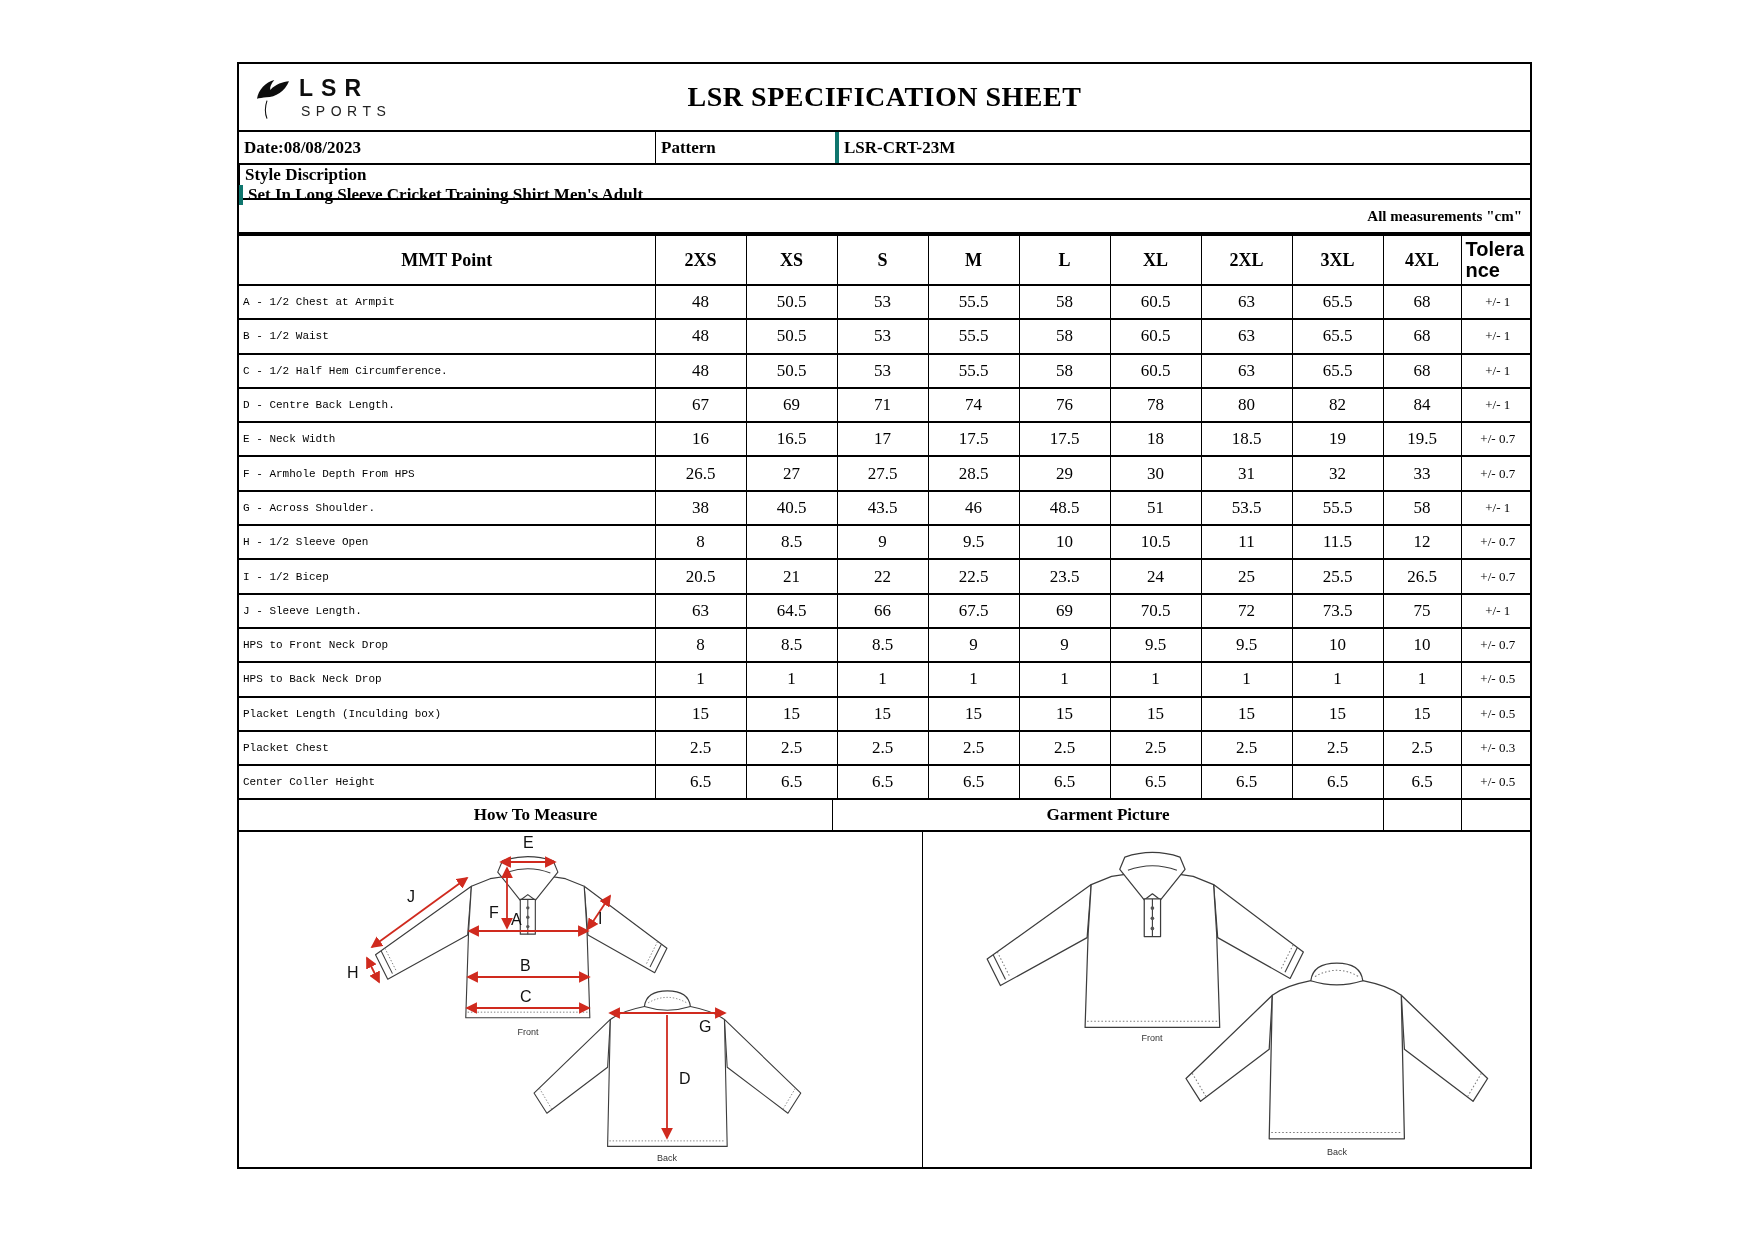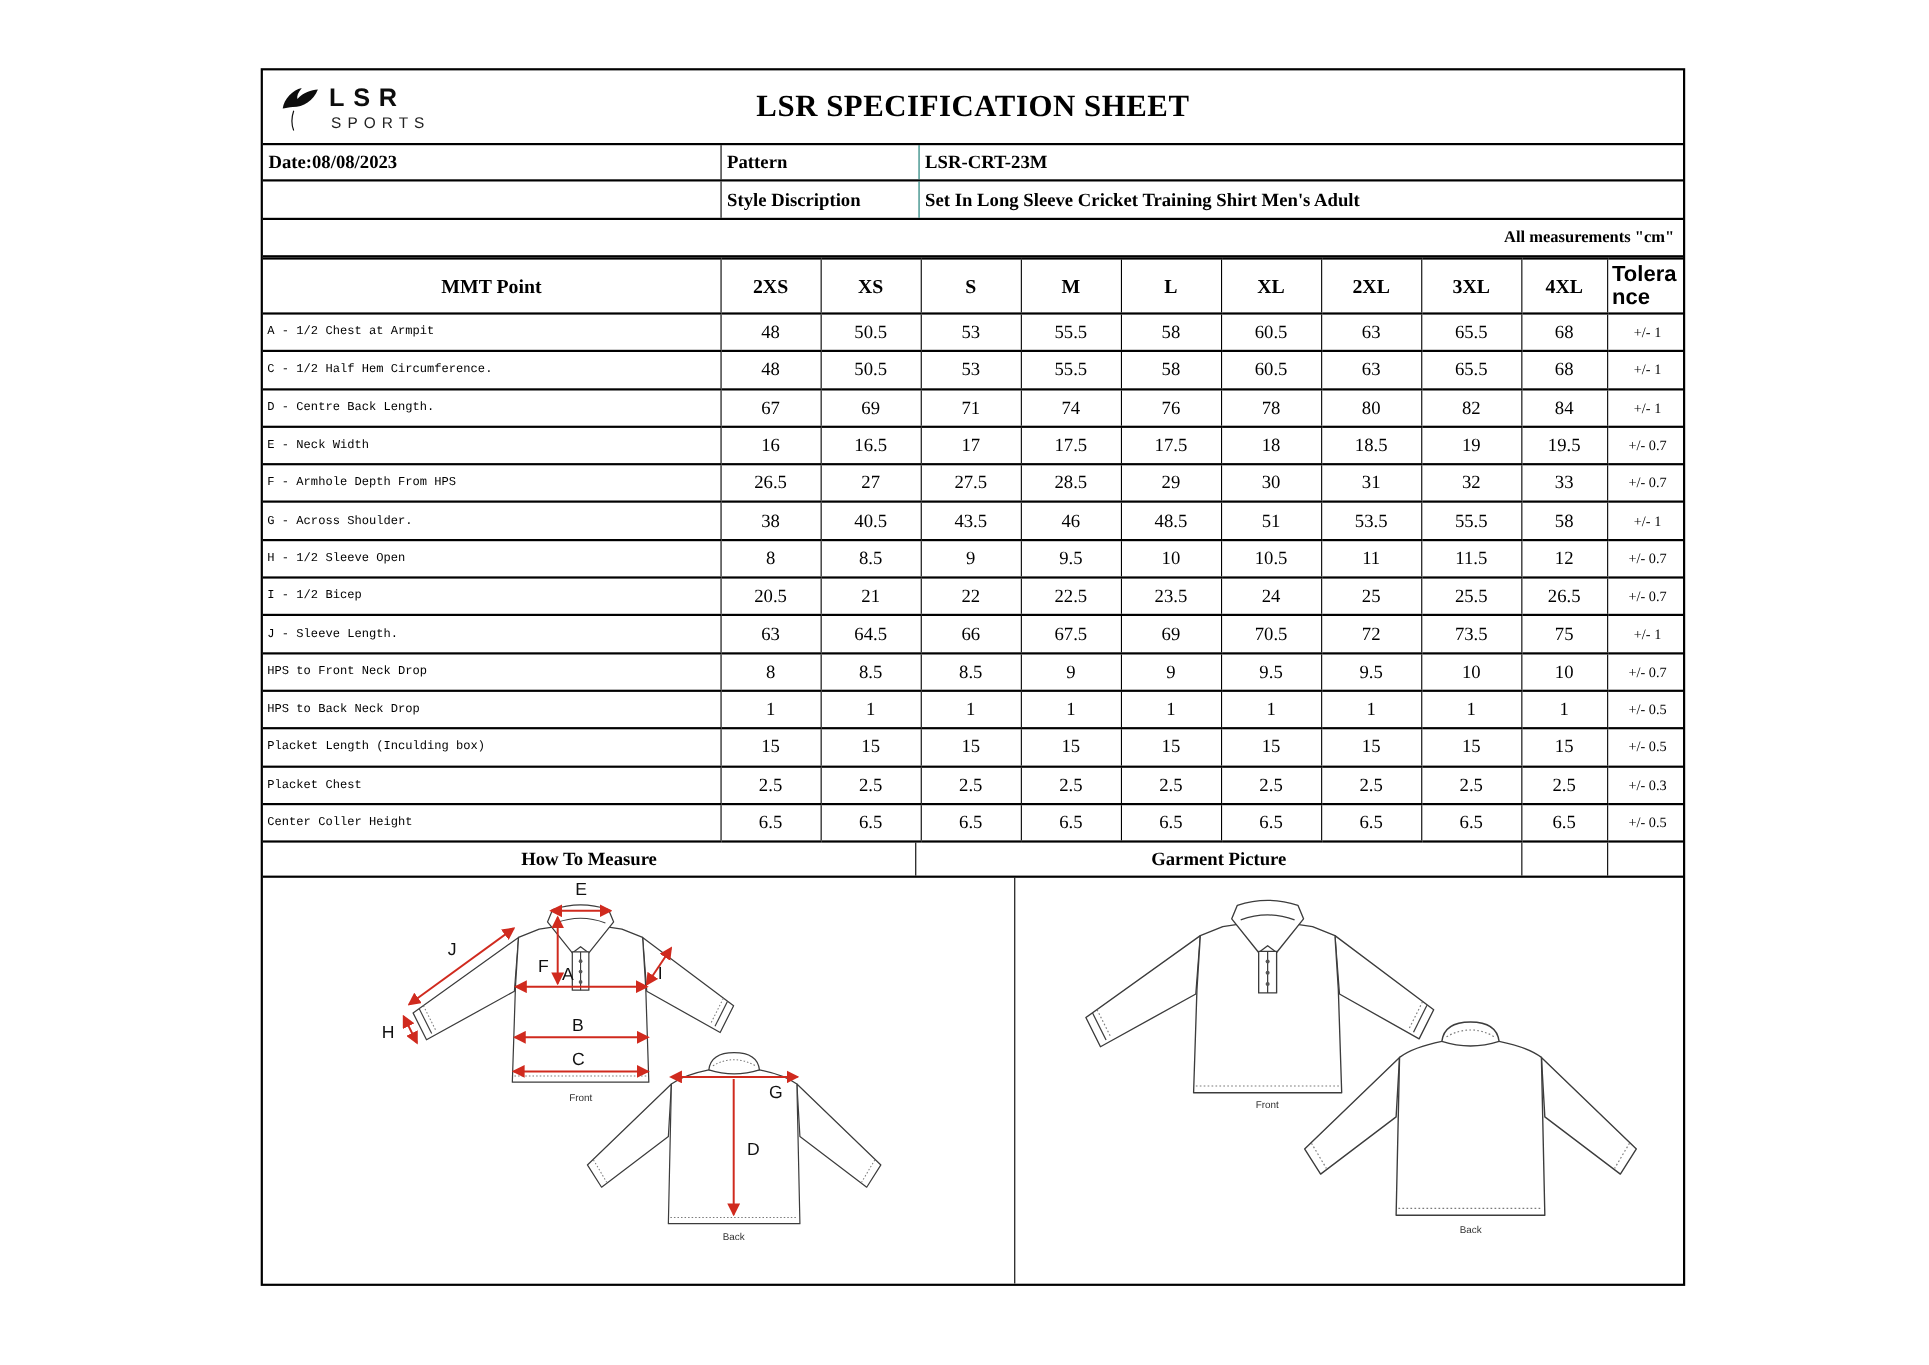--- a/index.html
+++ b/index.html
@@ -8,25 +8,25 @@
   .row{border-bottom:2px solid #000;box-sizing:border-box;flex:0 0 auto;display:flex;}
   
   .row-title{height:68px;position:relative;align-items:center;justify-content:center;}
   .logo{position:absolute;left:14px;top:7px;display:flex;align-items:center;}
   .logo-text{margin-left:6px;}
   .brand{font-family:"Liberation Sans","DejaVu Sans",sans-serif;font-weight:bold;font-size:23px;letter-spacing:8px;line-height:1;color:#0d0d0d;}
   .brand-sub{font-family:"Liberation Sans","DejaVu Sans",sans-serif;font-size:14px;letter-spacing:5.5px;margin-top:3px;margin-left:2px;color:#222;}
   .sheet-title{font-weight:bold;font-size:28px;letter-spacing:.5px;}
   
   .row-meta{height:33px;align-items:stretch;font-weight:bold;font-size:17px;}
-  .row-meta.second{height:35px;}
+  .row-meta.second{height:35px;flex-direction:column;}
   .mcell{display:flex;align-items:center;padding-left:5px;box-sizing:border-box;}
   .mc1{width:416px;}
   .mc2{width:180px;border-left:1px solid #000;}
-  .mc3{flex:1;border-left:1px solid #0f766e;}
+  .mc3{flex:1;border-left:4px solid #0f766e;}
   .row-units{height:34px;align-items:center;justify-content:flex-end;font-weight:bold;font-size:15px;padding-right:8px;box-sizing:border-box;}
   
   table.spec{border-collapse:collapse;table-layout:fixed;width:100%;}
   table.spec td,table.spec th{border-top:2px solid #000;border-bottom:2px solid #000;border-left:1px solid #000;border-right:1px solid #000;overflow:hidden;}
   table.spec td:first-child,table.spec th:first-child{border-left:none;}
   table.spec td:last-child,table.spec th:last-child{border-right:none;}
   thead tr{height:50px;}
   tbody tr{height:34.3px;}
   th.colhead{font-weight:bold;font-size:18px;text-align:center;}
   th.tol-head{font-family:"Liberation Sans","DejaVu Sans",sans-serif;font-weight:bold;font-size:20px;line-height:1.05;text-align:left;word-break:break-all;padding:1px 1px 1px 4px;vertical-align:middle;}
@@ -126,20 +126,33 @@
             <td class="val">53</td>
             <td class="val">55.5</td>
             <td class="val">58</td>
             <td class="val">60.5</td>
             <td class="val">63</td>
             <td class="val">65.5</td>
             <td class="val">68</td>
             <td class="tolcell">+/- 1</td>
           </tr>
           <tr>
+            <th class="rlabel">B - 1/2 Waist</th>
+            <td class="val">48</td>
+            <td class="val">50.5</td>
+            <td class="val">53</td>
+            <td class="val">55.5</td>
+            <td class="val">58</td>
+            <td class="val">60.5</td>
+            <td class="val">63</td>
+            <td class="val">65.5</td>
+            <td class="val">68</td>
+            <td class="tolcell">+/- 1</td>
+          </tr>
+          <tr>
             <th class="rlabel">C - 1/2 Half Hem Circumference.</th>
             <td class="val">48</td>
             <td class="val">50.5</td>
             <td class="val">53</td>
             <td class="val">55.5</td>
             <td class="val">58</td>
             <td class="val">60.5</td>
             <td class="val">63</td>
             <td class="val">65.5</td>
             <td class="val">68</td>

